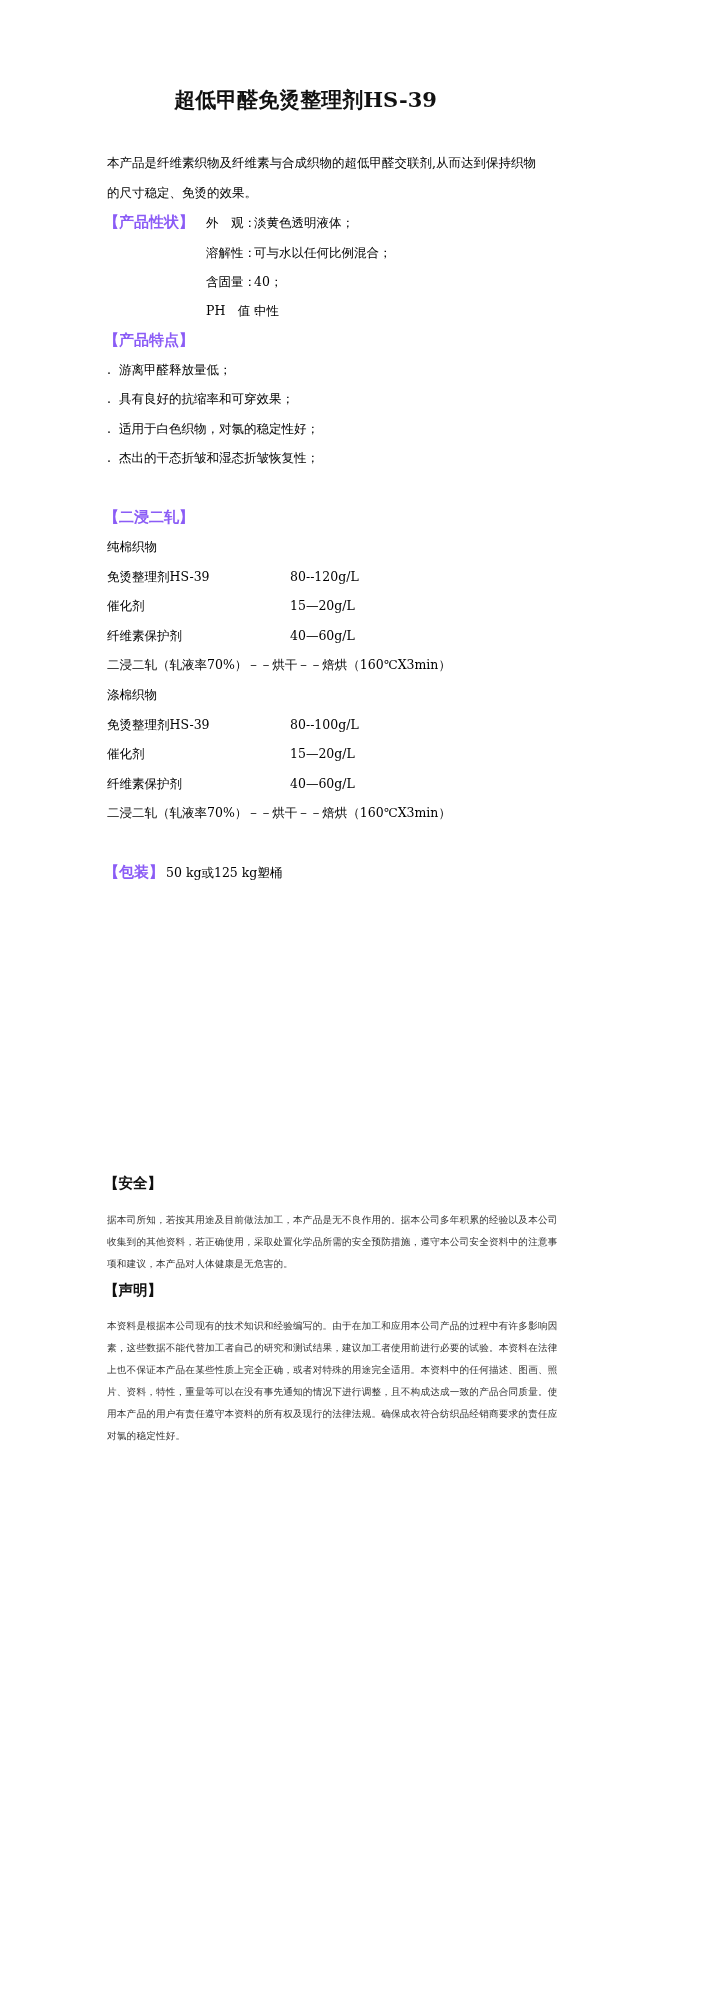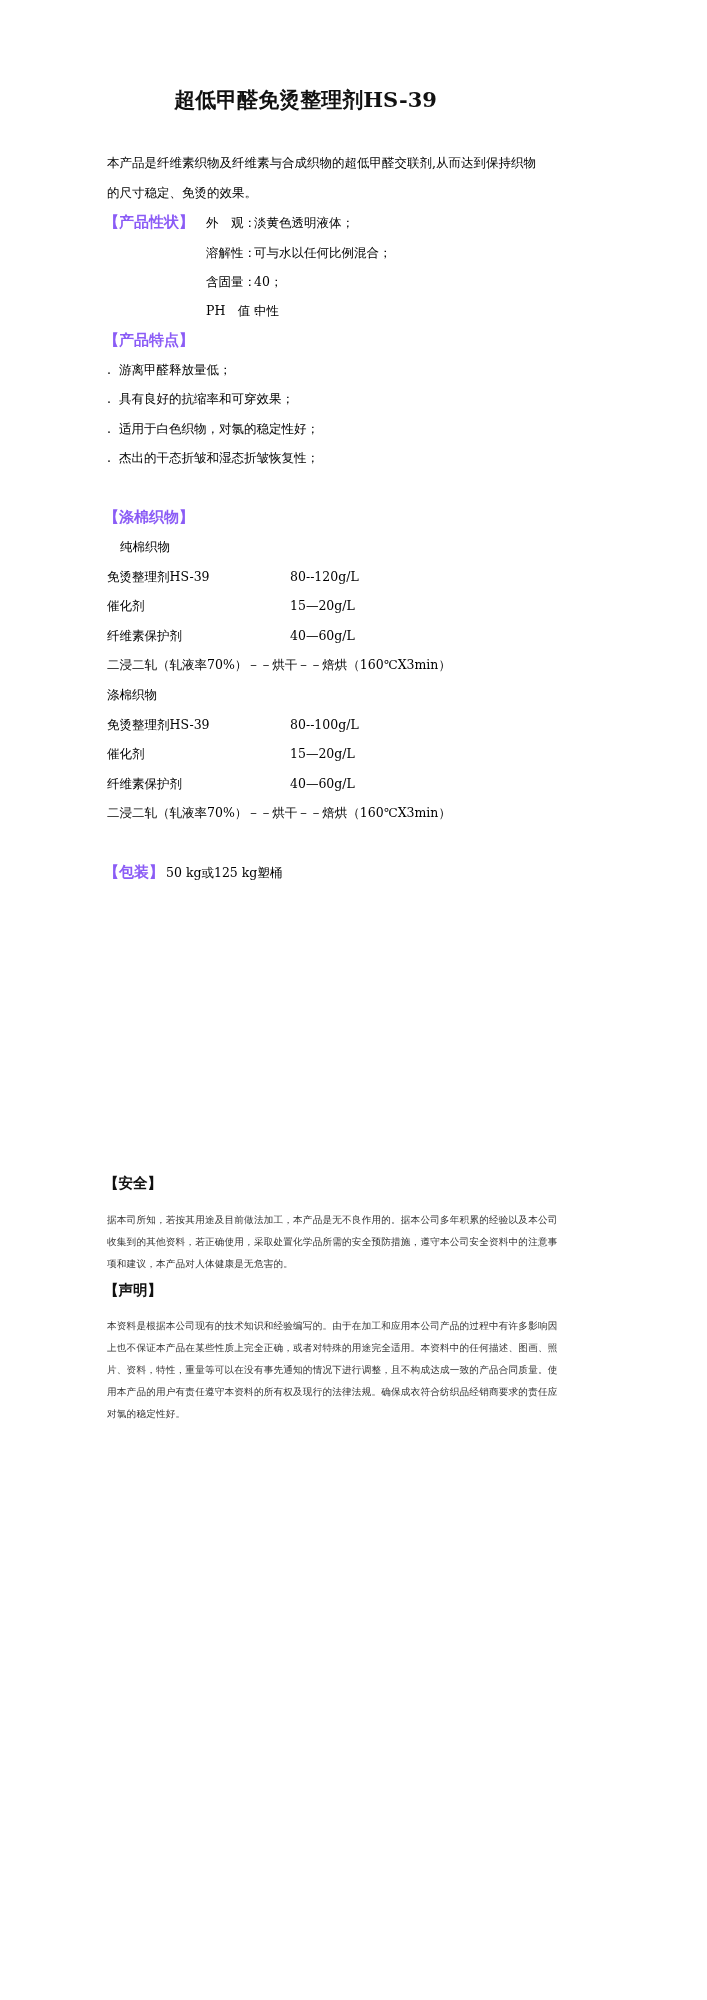--- a/index.html
+++ b/index.html
@@ -63,23 +63,23 @@
 <div class="abs body-text" style="left:107px; top:391px;">
   <span>.</span>&nbsp;&nbsp;<span>具有良好的抗缩率和可穿效果；</span>
 </div>
 <div class="abs body-text" style="left:107px; top:421px;">
   <span>.</span>&nbsp;&nbsp;<span>适用于白色织物，对氯的稳定性好；</span>
 </div>
 <div class="abs body-text" style="left:107px; top:450px;">
   <span>.</span>&nbsp;&nbsp;<span>杰出的干态折皱和湿态折皱恢复性；</span>
 </div>
 
-<div class="abs heading" style="left:104px; top:508px;">【涤棉织物】</div>
+<div class="abs heading" style="left:104px; top:508px;">【二浸二轧】</div>
 
-<div class="abs body-text" style="left:120px; top:539px;">纯棉织物</div>
+<div class="abs body-text" style="left:107px; top:539px;">纯棉织物</div>
 <div class="abs body-text" style="left:107px; top:569px; width:500px;">
   <span>免烫整理剂HS-39</span>
   <span class="val" style="left:183px;">80--120g/L</span>
 </div>
 <div class="abs body-text" style="left:107px; top:598px; width:500px;">
   <span>催化剂</span>
   <span class="val" style="left:183px;"> 15—20g/L</span>
 </div>
 <div class="abs body-text" style="left:107px; top:628px; width:500px;">
   <span>纤维素保护剂</span>
@@ -110,17 +110,18 @@
 <div class="abs small-heading" style="left:104px; top:1174px;">【安全】</div>
 <div class="small-para" style="top:1197px;">
   <span class="ln">据本司所知，若按其用途及目前做法加工，本产品是无不良作用的。据本公司多年积累的经验以及本公司</span>
   <span class="ln">收集到的其他资料，若正确使用，采取处置化学品所需的安全预防措施，遵守本公司安全资料中的注意事</span>
   <span class="ln">项和建议，本产品对人体健康是无危害的。</span>
 </div>
 
 <div class="abs small-heading" style="left:104px; top:1281px;">【声明】</div>
 <div class="small-para" style="top:1303px;">
   <span class="ln">本资料是根据本公司现有的技术知识和经验编写的。由于在加工和应用本公司产品的过程中有许多影响因</span>
+  <span class="ln">素，这些数据不能代替加工者自己的研究和测试结果，建议加工者使用前进行必要的试验。本资料在法律</span>
   <span class="ln">上也不保证本产品在某些性质上完全正确，或者对特殊的用途完全适用。本资料中的任何描述、图画、照</span>
   <span class="ln">片、资料，特性，重量等可以在没有事先通知的情况下进行调整，且不构成达成一致的产品合同质量。使</span>
   <span class="ln">用本产品的用户有责任遵守本资料的所有权及现行的法律法规。确保成衣符合纺织品经销商要求的责任应</span>
   <span class="ln">对氯的稳定性好。</span>
 </div>
 
 </body></html>

